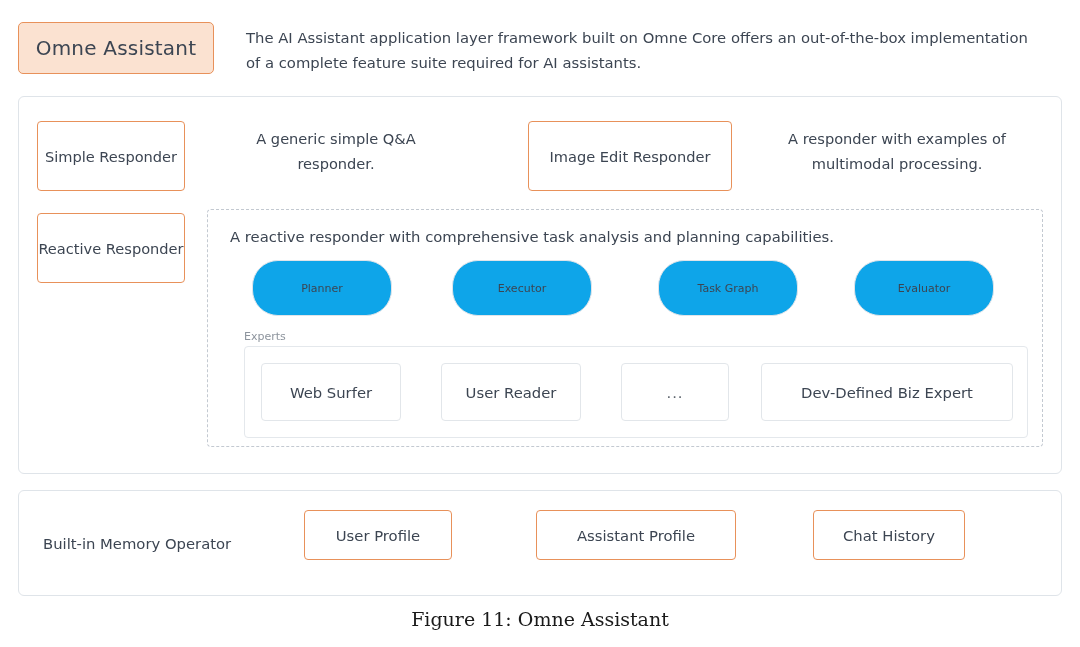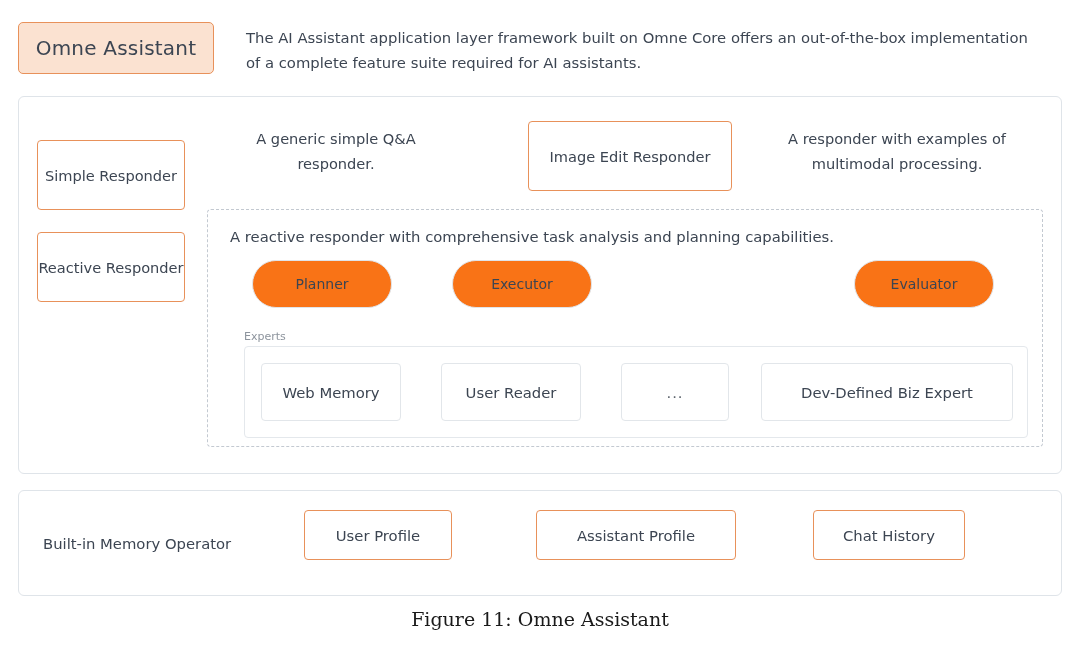--- a/index.html
+++ b/index.html
@@ -78,21 +78,20 @@
     border: 1.6px solid #e8915a;
     background: #ffffff;
     border-radius: 4px;
     display: flex;
     align-items: center;
     justify-content: center;
     text-align: center;
     font-size: 14.6px;
     line-height: 21px;
     color: #3c4552;
-    margin-top: 19px;
   }
   .simple-resp { left: 18px; top: 24px; }
   .reactive-resp { left: 18px; top: 116px; }
 
   .resp-desc {
     position: absolute;
     font-size: 14.6px;
     line-height: 25px;
     color: #3c4552;
     text-align: center;
@@ -141,29 +140,29 @@
   .pill-row {
     position: absolute;
     left: 44px;
     top: 50px;
     width: 760px;
     height: 50px;
   }
   .pill {
     position: absolute;
     top: 0;
-    height: 48px;
+    height: 56px;
     box-sizing: border-box;
     border: 1.3px solid #e0e4e9;
     border-radius: 26px;
-    background: #f97316;
-    display: flex;
-    align-items: center;
-    justify-content: center;
-    font-size: 14px;
+    background: #0ea5e9;
+    display: flex;
+    align-items: center;
+    justify-content: center;
+    font-size: 11px;
     color: #3c4552;
   }
   .pill-0 { left: 0px;   width: 140px; }
   .pill-1 { left: 200px; width: 140px; }
   .pill-2 { left: 406px; width: 140px; }
   .pill-3 { left: 602px; width: 140px; }
 
   
   .arrow {
     position: absolute;
@@ -280,32 +279,33 @@
     <div class="resp-desc image-desc">A responder with examples of multimodal processing.</div>
 
     <div class="resp-box reactive-resp">Reactive Responder</div>
 
     <div class="reactive-panel">
       <div class="reactive-text">A reactive responder with comprehensive task analysis and planning capabilities.</div>
 
       <div class="pill-row">
         <div class="pill pill-0">Planner</div>
         <div class="pill pill-1">Executor</div>
+        <div class="pill pill-2">Task Graph</div>
         <div class="pill pill-3">Evaluator</div>
       </div>
 
       <svg class="arrow" viewBox="0 0 22 36">
         <line x1="11" y1="0" x2="11" y2="25" stroke="#5b6472" stroke-width="2.2"></line>
         <polygon points="11,34 5.5,23 16.5,23" fill="#5b6472"></polygon>
       </svg>
 
       <div class="experts-label">Experts</div>
 
       <div class="experts-box">
-        <div class="expert expert-0">Web Memory</div>
+        <div class="expert expert-0">Web Surfer</div>
         <div class="expert expert-1">User Reader</div>
         <div class="expert expert-2">...</div>
         <div class="expert expert-3">Dev-Defined Biz Expert</div>
       </div>
     </div>
   </div>
 
   <div class="memory-panel">
     <div class="memory-label">Built-in Memory Operator</div>
     <div class="mem-box mem-0">User Profile</div>

